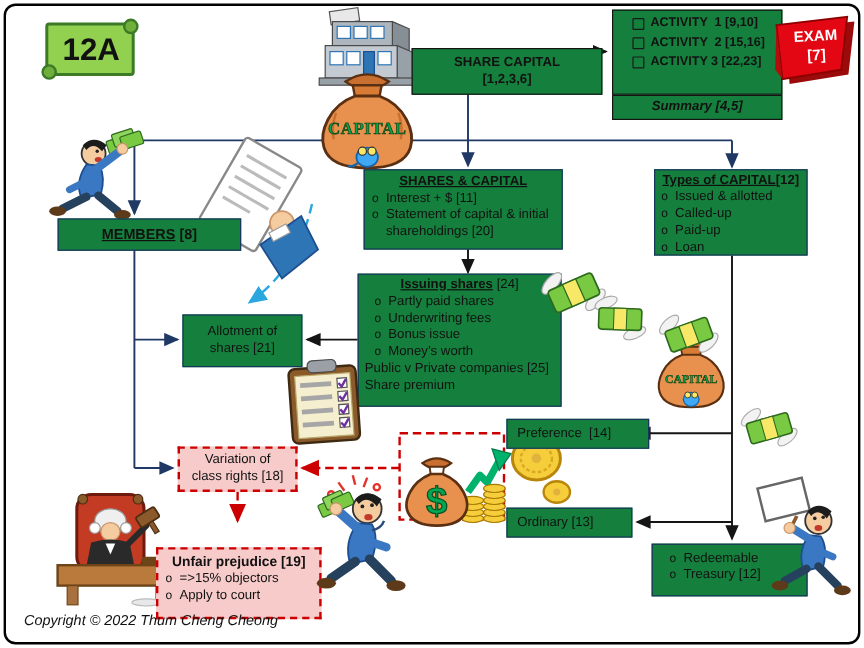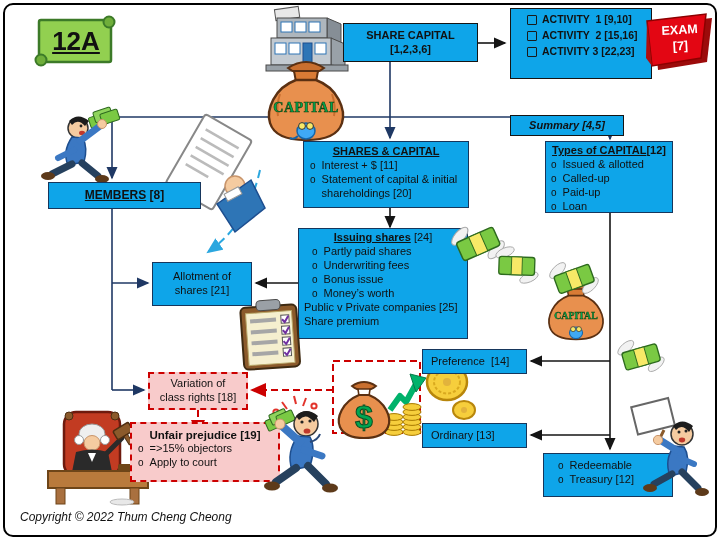--- a/index.html
+++ b/index.html
@@ -6,21 +6,21 @@
   .stage{position:relative;width:720px;height:540px;background:#fff;overflow:hidden;
          font-family:"Liberation Sans",sans-serif;color:#111;}
   .frame{position:absolute;left:3px;top:3px;right:3px;bottom:3px;border:2px solid #000;
          border-radius:10px;pointer-events:none;z-index:6;}
   svg{display:block;overflow:visible;}
 
   
   #connectors{position:absolute;left:0;top:0;z-index:1;}
 
   
-  .box{position:absolute;background:#0ea5e9;border:1.4px solid #16365c;z-index:3;
+  .box{position:absolute;background:#15803d;border:1.4px solid #16365c;z-index:3;
        font-size:11px;line-height:1.25;box-sizing:border-box;}
   .box.blackb{border-color:#151515;}
   .box.dashred{border:2px dashed #cc0000;background:#f8cbcb;}
   .ctr{display:flex;flex-direction:column;align-items:center;justify-content:center;text-align:center;}
   .b{font-weight:bold;}
   .u{text-decoration:underline;}
   .pre{white-space:pre;}
   .row{display:flex;gap:6px;align-items:flex-start;}
   .row .m{font-size:10px;line-height:14px;flex:0 0 auto;}
   .row .t{flex:1 1 auto;}
@@ -30,21 +30,21 @@
   .chk{width:8px;height:8px;border:1.6px solid #1a1a1a;border-radius:1px;flex:0 0 auto;}
 
   .copyright{position:absolute;left:20px;top:510px;font-size:12px;font-style:italic;
              font-weight:500;z-index:3;}
 
   .clip{position:absolute;z-index:2;}
   .clip.front{z-index:4;}
 
   
   .scroll-text{position:absolute;left:35px;top:16px;width:82px;height:50px;display:flex;
-               align-items:center;justify-content:center;font-size:26px;font-weight:800;z-index:4;text-decoration:underline;}
+               align-items:center;justify-content:center;font-size:26px;font-weight:800;z-index:4;}
   
   .exam-text{position:absolute;left:651px;top:22px;width:58px;text-align:center;color:#fff;
              font-weight:800;font-size:12.5px;line-height:1.3;transform:rotate(-3deg);z-index:4;}
 </style>
 </head>
 <body>
 
 <div class="stage">
   <div class="frame"></div>
 
@@ -362,40 +362,40 @@
       <line x1="52" y1="54" x2="36" y2="44" stroke="#3b78c3" stroke-width="7" stroke-linecap="round"></line>
       <circle cx="34" cy="44" r="4.6" fill="#f5cba0" stroke="#c9956b"></circle>
       <line x1="56" y1="62" x2="70" y2="68" stroke="#3b78c3" stroke-width="6" stroke-linecap="round"></line>
       <line x1="48" y1="78" x2="30" y2="88" stroke="#26415e" stroke-width="7" stroke-linecap="round"></line>
       <line x1="58" y1="76" x2="74" y2="92" stroke="#26415e" stroke-width="7" stroke-linecap="round"></line>
       <ellipse cx="26" cy="92" rx="7" ry="4" fill="#5d3a1a"></ellipse>
       <ellipse cx="78" cy="96" rx="7" ry="4" fill="#5d3a1a"></ellipse>
     </svg>
   </div>
 
-  <div class="box blackb ctr" style="left:343px;top:23px;width:135px;height:39px;border-width:1.8px;">
+  <div class="box blackb ctr" style="left:343px;top:40px;width:159px;height:39px;border-width:1.8px;">
     <div class="b">SHARE CAPITAL</div>
     <div class="b">[1,2,3,6]</div>
   </div>
 
   <div class="box blackb" style="left:510px;top:8px;width:142px;height:71px;padding:3px 4px 0 16px;">
     <div class="act-row">
       <span class="chk"></span>
       <span class="pre">ACTIVITY  1 [9,10]</span>
       </div>
     <div class="act-row">
       <span class="chk"></span>
       <span class="pre">ACTIVITY  2 [15,16]</span>
       </div>
     <div class="act-row">
       <span class="chk"></span>
       <span class="pre">ACTIVITY 3 [22,23]</span>
       </div>
   </div>
-  <div class="box blackb ctr" style="left:510px;top:79px;width:114px;height:21px;font-style:italic;font-weight:600;margin-top:36px;">
+  <div class="box blackb ctr" style="left:510px;top:79px;width:142px;height:21px;font-style:italic;font-weight:600;">
     <div>Summary [4,5]</div>
   </div>
 
   <div class="clip" style="left:644px;top:12px;z-index:3;">
     <svg width="72" height="64" viewBox="0 0 72 64">
       <path d="M10,12 L68,6 L63,50 L14,58 Z" fill="#9c0b0b"></path>
       <path d="M3,9 L62,2 L57,46 L8,54 Z" fill="#e30613" stroke="#8c0000" stroke-width="1.5"></path>
       <path d="M3,9 L8,54 L2,46 Z" fill="#b00d0d"></path>
     </svg>
   </div>
@@ -465,32 +465,32 @@
       <span class="t">Money’s worth</span>
       </div>
     <div>Public v Private companies [25]</div>
     <div>Share premium</div>
   </div>
 
   <div class="box ctr" style="left:152px;top:262px;width:100px;height:44px;padding:0 10px;">
     <div>Allotment of shares [21]</div>
   </div>
 
-  <div class="box" style="left:422px;top:349px;width:105px;height:25px;display:flex;align-items:center;padding:0 0 0 8px;">
+  <div class="box" style="left:422px;top:349px;width:119px;height:25px;display:flex;align-items:center;padding:0 0 0 8px;">
     <span class="pre">Preference  [14]</span>
   </div>
   <div class="box" style="left:422px;top:423px;width:105px;height:25px;display:flex;align-items:center;padding:0 0 0 8px;">
     <span>Ordinary [13]</span>
   </div>
 
   <div class="box dashred ctr" style="left:148px;top:372px;width:100px;height:38px;padding:0 8px;">
     <div>Variation of class rights [18]</div>
   </div>
 
-  <div class="box dashred" style="left:130px;top:422px;width:150px;height:60px;padding:4px 6px;">
+  <div class="box dashred" style="left:130px;top:456px;width:138px;height:60px;padding:4px 6px;">
     <div class="b" style="text-align:center;font-size:11.5px;">Unfair prejudice [19]</div>
     <div class="row">
       <span class="m">o</span>
       <span class="t">=&gt;15% objectors</span>
       </div>
     <div class="row">
       <span class="m">o</span>
       <span class="t">Apply to court</span>
       </div>
   </div>

